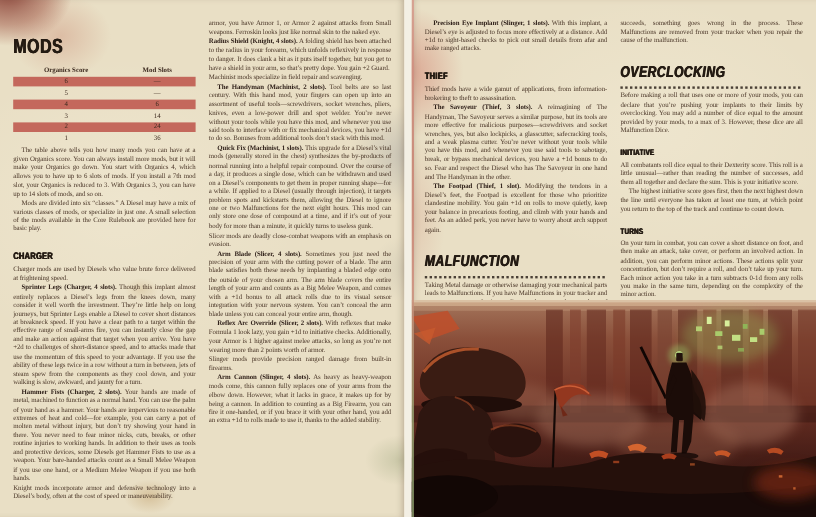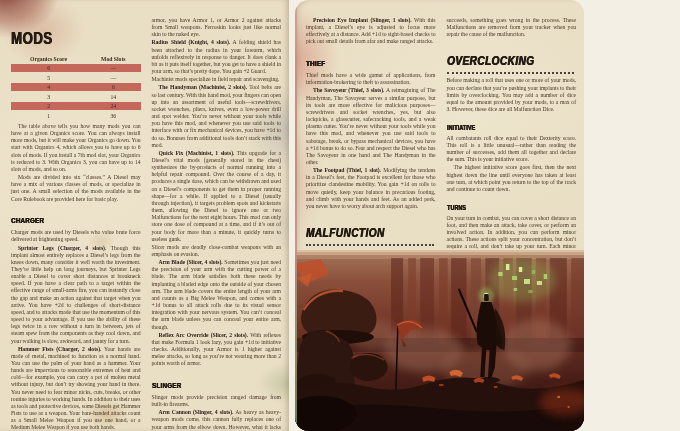--- a/index.html
+++ b/index.html
@@ -1,37 +1,36 @@
 <!DOCTYPE html>
 <html><head>
 <meta charset="utf-8">
 <style>
   html,body{margin:0;padding:0;}
   body{width:680px;height:431px;background:#f3efe4;font-family:"Liberation Serif",serif;}
   #spread{display:flex;width:680px;height:431px;gap:6px;}
-  .page{position:relative;width:289px;height:431px;background-color:#e9dfc5;overflow:hidden;}
+  .page{position:relative;width:337px;height:431px;background-color:#e9dfc5;overflow:hidden;}
   .page-left{
     box-shadow:inset -4px 0 6px -3px rgba(110,90,70,.45);
     background-image:
       radial-gradient(75px 65px at 2% -2%, rgba(122,40,32,.85), rgba(150,70,55,.45) 45%, transparent 72%),
       radial-gradient(60px 50px at 15% 7%, rgba(190,110,90,.30), transparent 70%),
       radial-gradient(70px 60px at 101% 30%, rgba(120,126,140,.30), transparent 70%),
       radial-gradient(45px 40px at 101% 52%, rgba(150,150,140,.20), transparent 70%),
       radial-gradient(42px 30px at 99% 89%, rgba(122,138,92,.28), transparent 70%),
       radial-gradient(30px 20px at 37% 96%, rgba(186,150,94,.40), transparent 72%),
       radial-gradient(20px 14px at 35% 56%, rgba(190,160,110,.28), transparent 70%),
       radial-gradient(220px 180px at 30% 40%, rgba(255,250,235,.22), transparent 70%);
   }
   .page-right{
     box-shadow:inset 4px 0 6px -3px rgba(110,90,70,.40);
     background-image:
       radial-gradient(60px 75px at 0% 14%, rgba(205,115,100,.50), transparent 72%),
       radial-gradient(40px 95px at 0% 42%, rgba(200,120,105,.22), transparent 70%),
       radial-gradient(220px 160px at 60% 25%, rgba(255,250,235,.22), transparent 70%);
-    border-radius: 14px;
   }
   .page-right::before{content:'';position:absolute;left:0;top:0;bottom:0;width:1.5px;z-index:6;
     background:linear-gradient(to bottom,#d89a8c 0%,#c97f70 30%,#cf8a7a 55%,#9aa573 80%,#8a9a6a 100%);opacity:.8;}
   .cols{position:relative;display:flex;gap:11px;padding:6px 8px 0 11px;z-index:2;}
   .col{width:152px;}
   .rp-cols{height:250px;overflow:hidden;}
 
   p{margin:0 0 1px 0;text-align:justify;}
   .body-text{font-size:5.7px;line-height:7.15px;color:#4a3628;letter-spacing:-0.05px;}
   .indent{text-indent:7px;}
@@ -119,21 +118,20 @@
         <p class="body-text"><span class="lead">Radius Shield (Knight, 4 slots).</span> <span>A folding shield has been attached to the radius in your forearm, which unfolds reflexively in response to danger. It does clank a bit as it puts itself together, but you get to have a shield in your arm, so that’s pretty dope. You gain +2 Guard.</span></p>
 
         <p class="body-text">Machinist mods specialize in field repair and scavenging.</p>
         <p class="body-text indent"><span class="lead">The Handyman (Machinist, 2 slots).</span> <span>Tool belts are so last century. With this hand mod, your fingers can open up into an assortment of useful tools—screwdrivers, socket wrenches, pliers, knives, even a low-power drill and spot welder. You’re never without your tools while you have this mod, and whenever you use said tools to interface with or fix mechanical devices, you have +1d to do so. Bonuses from additional tools don’t stack with this mod.</span></p>
         <p class="body-text indent"><span class="lead">Quick Fix (Machinist, 1 slots).</span> <span>This upgrade for a Diesel’s vital mods (generally stored in the chest) synthesizes the by-products of normal running into a helpful repair compound. Over the course of a day, it produces a single dose, which can be withdrawn and used on a Diesel’s components to get them in proper running shape—for a while. If applied to a Diesel (usually through injection), it targets problem spots and kickstarts them, allowing the Diesel to ignore one or two Malfunctions for the next eight hours. This mod can only store one dose of compound at a time, and if it’s out of your body for more than a minute, it quickly turns to useless gunk.</span></p>
 
         <p class="body-text">Slicer mods are deadly close-combat weapons with an emphasis on evasion.</p>
         <p class="body-text indent"><span class="lead">Arm Blade (Slicer, 4 slots).</span> <span>Sometimes you just need the precision of your arm with the cutting power of a blade. The arm blade satisfies both these needs by implanting a bladed edge onto the outside of your chosen arm. The arm blade covers the entire length of your arm and counts as a Big Melee Weapon, and comes with a +1d bonus to all attack rolls due to its visual sensor integration with your nervous system. You can’t conceal the arm blade unless you can conceal your entire arm, though.</span></p>
         <p class="body-text indent"><span class="lead">Reflex Arc Override (Slicer, 2 slots).</span> <span>With reflexes that make Formula 1 look lazy, you gain +1d to initiative checks. Additionally, your Armor is 1 higher against melee attacks, so long as you’re not wearing more than 2 points worth of armor.</span></p>
 
-        <h3 class="class-head"><span class="head-inner">SLINGER</span></h3>
         <p class="body-text">Slinger mods provide precision ranged damage from built-in firearms.</p>
         <p class="body-text indent"><span class="lead">Arm Cannon (Slinger, 4 slots).</span> <span>As heavy as heavy-weapon mods come, this cannon fully replaces one of your arms from the elbow down. However, what it lacks in grace, it makes up for by being a cannon. In addition to counting as a Big Firearm, you can fire it one-handed, or if you brace it with your other hand, you add an extra +1d to rolls made to use it, thanks to the added stability.</span></p>
       </div>
     </div>
   </section>
 
   <section class="page page-right">
     <div class="cols rp-cols">
       <div class="col">
         <div style="height:11px"></div>

